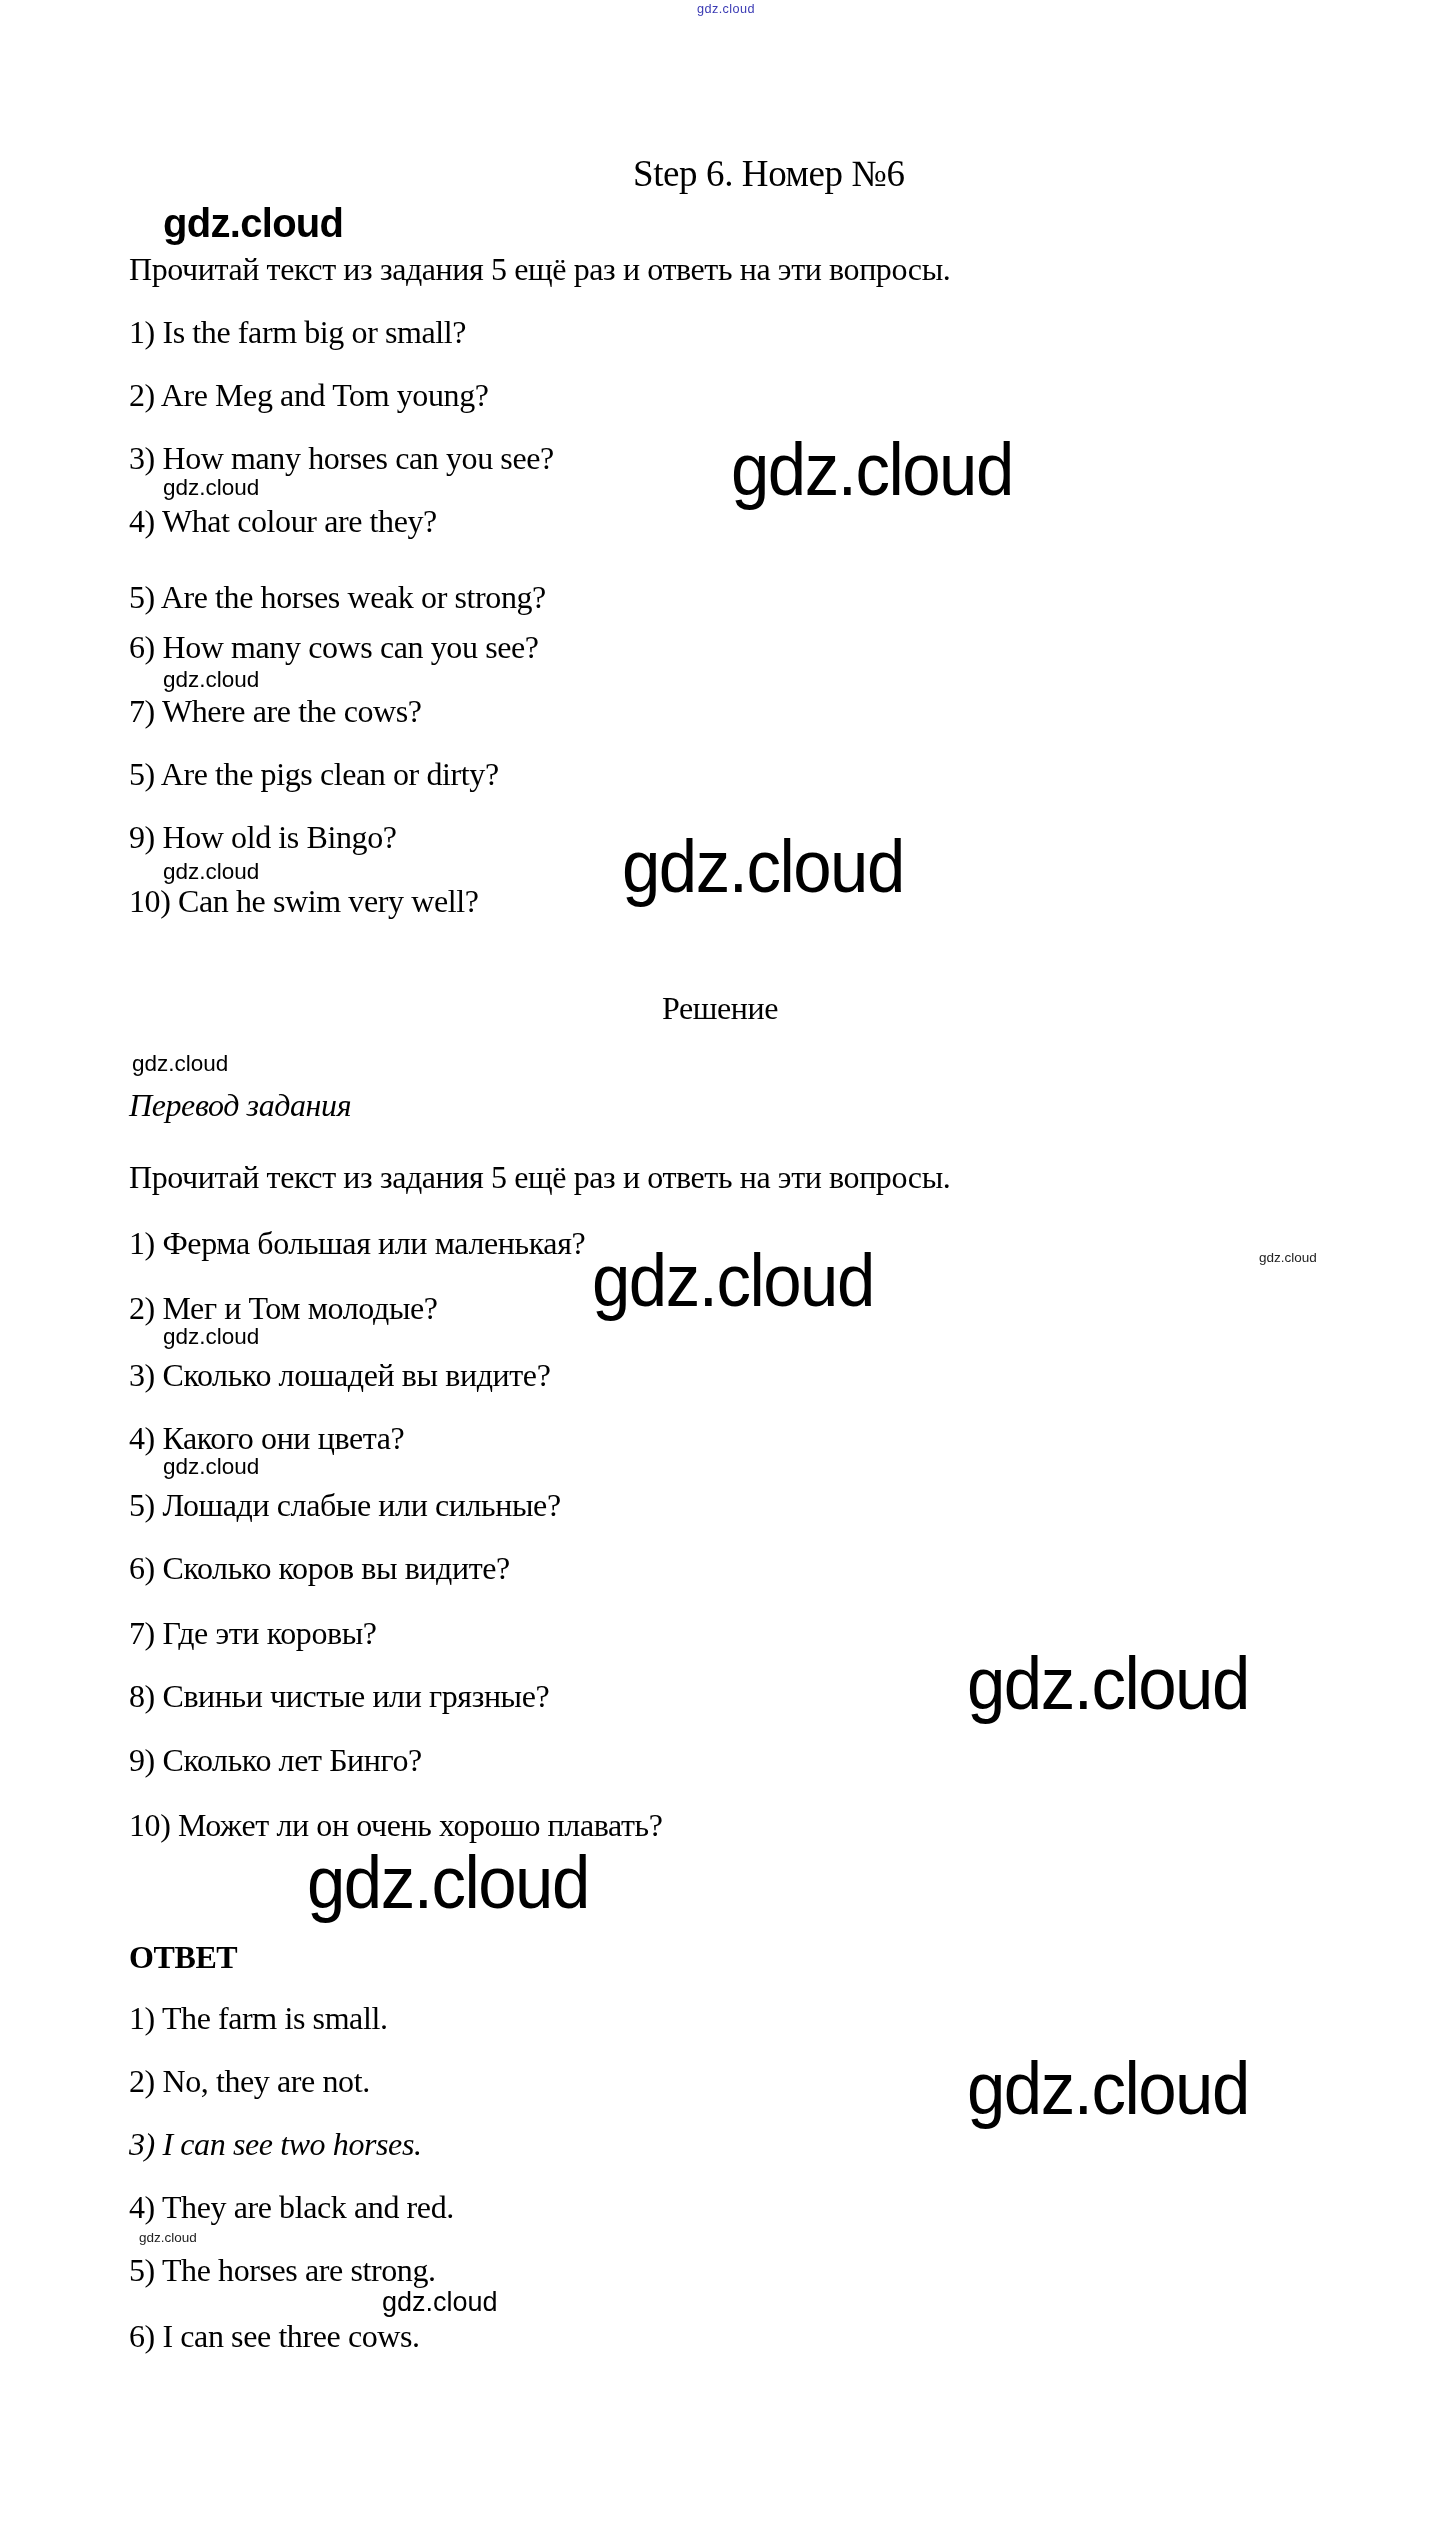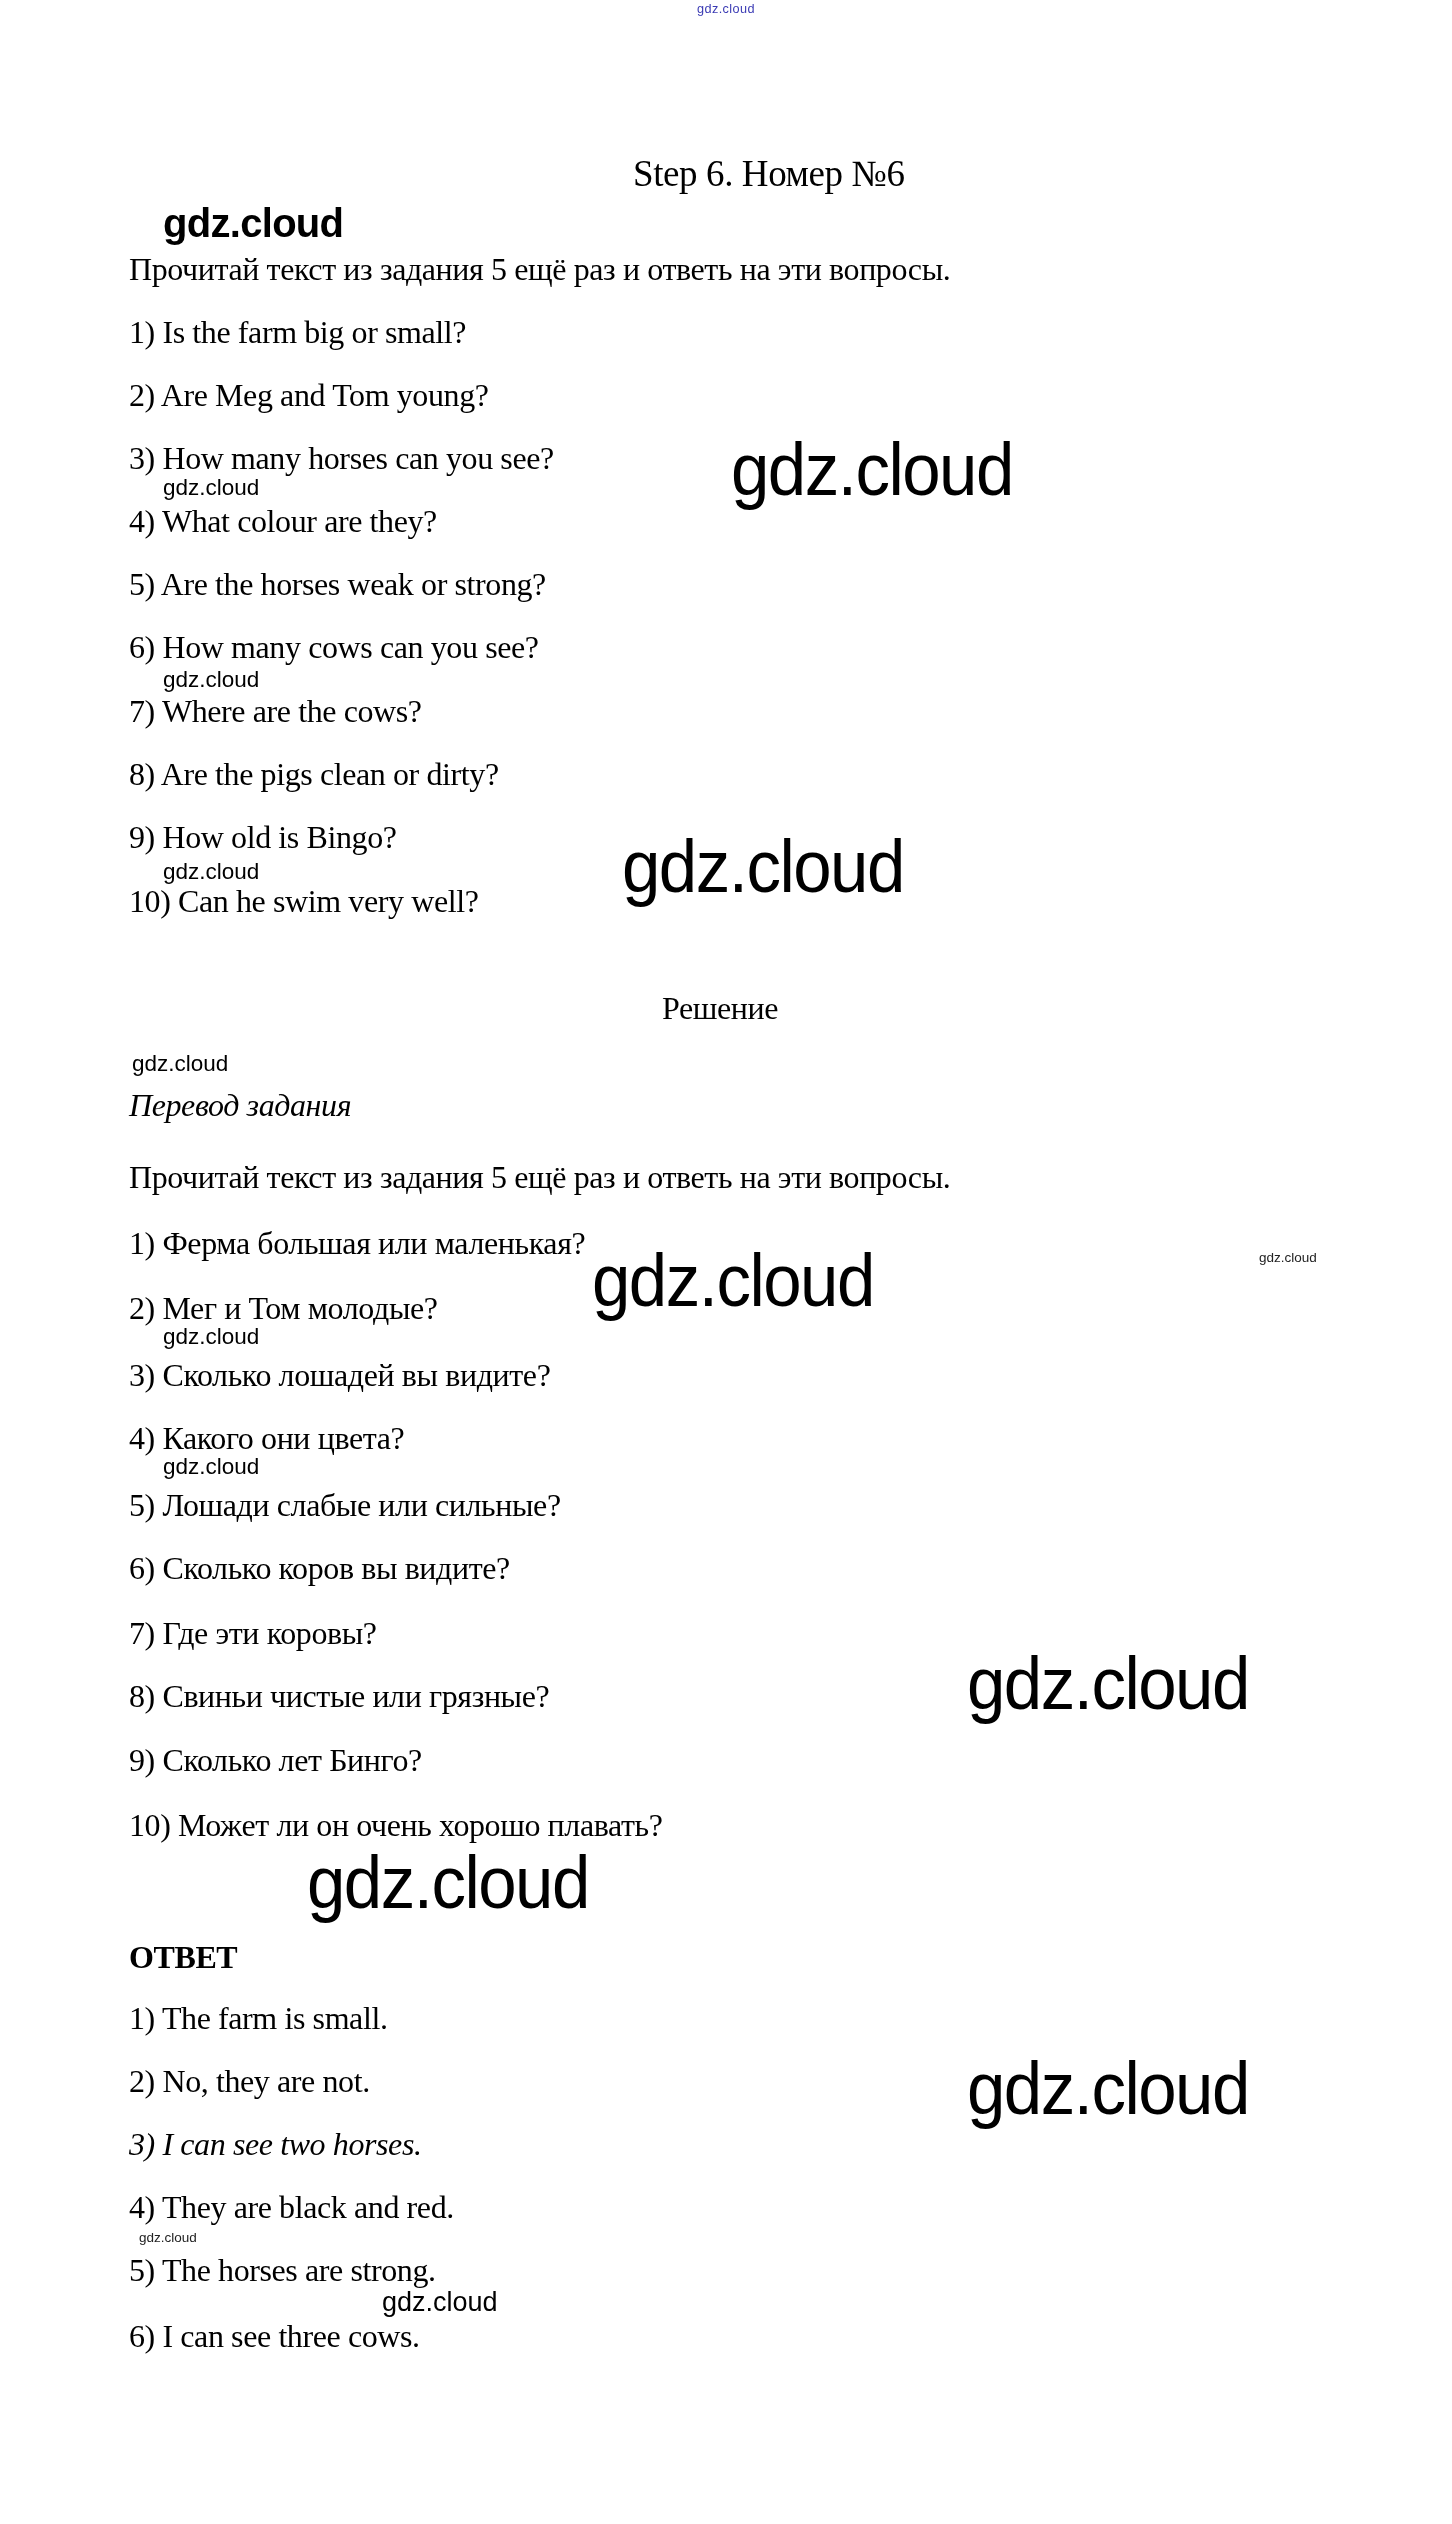--- a/index.html
+++ b/index.html
@@ -56,25 +56,25 @@
   <div class="wm wm-bold" style="left:163px; top:201px;">gdz.cloud</div>
 
   <div class="t" style="top:252px;">Прочитай текст из задания 5 ещё раз и ответь на эти вопросы.</div>
 
   <div class="t" style="top:315px;">1) Is the farm big or small?</div>
   <div class="t" style="top:378px;">2) Are Meg and Tom young?</div>
   <div class="t" style="top:441px;">3) How many horses can you see?</div>
   <div class="wm wm-big" style="left:731px; top:427px;">gdz.cloud</div>
   <div class="wm wm-small" style="left:163px; top:475px;">gdz.cloud</div>
   <div class="t" style="top:504px;">4) What colour are they?</div>
-  <div class="t" style="top:567px;">5) Are the horses weak or strong?</div>
+  <div class="t" style="top:580px;">5) Are the horses weak or strong?</div>
   <div class="t" style="top:630px;">6) How many cows can you see?</div>
   <div class="wm wm-small" style="left:163px; top:667px;">gdz.cloud</div>
   <div class="t" style="top:694px;">7) Where are the cows?</div>
-  <div class="t" style="top:757px;">8) Are the pigs clean or dirty?</div>
+  <div class="t" style="top:757px;">5) Are the pigs clean or dirty?</div>
   <div class="t" style="top:820px;">9) How old is Bingo?</div>
   <div class="wm wm-small" style="left:163px; top:859px;">gdz.cloud</div>
   <div class="wm wm-big" style="left:622px; top:824px;">gdz.cloud</div>
   <div class="t" style="top:884px;">10) Can he swim very well?</div>
 
   <div class="t" style="left:662px; top:991px;">Решение</div>
 
   <div class="wm wm-small" style="left:132px; top:1051px;">gdz.cloud</div>
   <div class="t bi" style="top:1088px;">Перевод задания</div>
   <div class="t" style="top:1160px;">Прочитай текст из задания 5 ещё раз и ответь на эти вопросы.</div>

